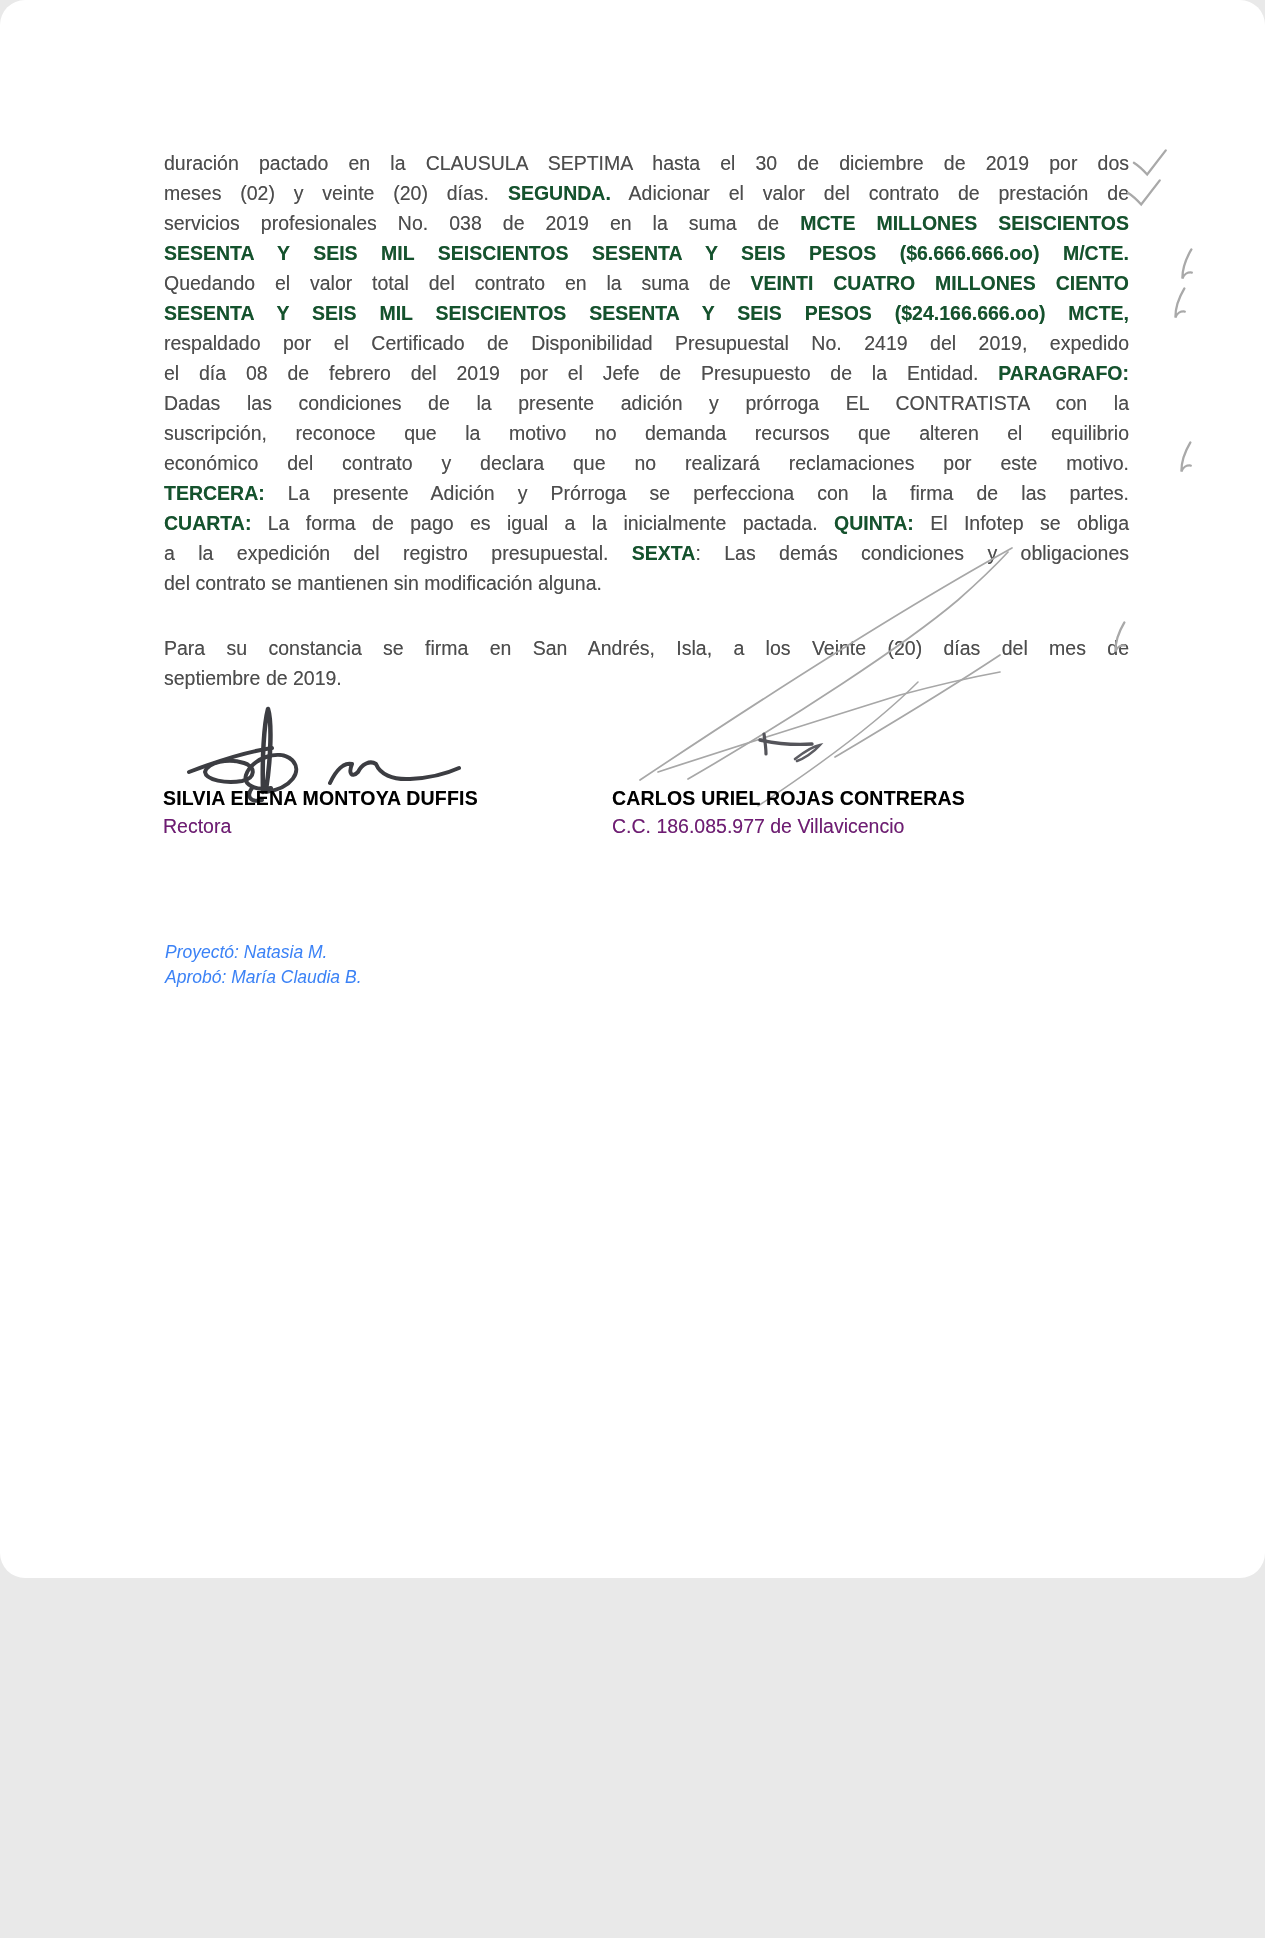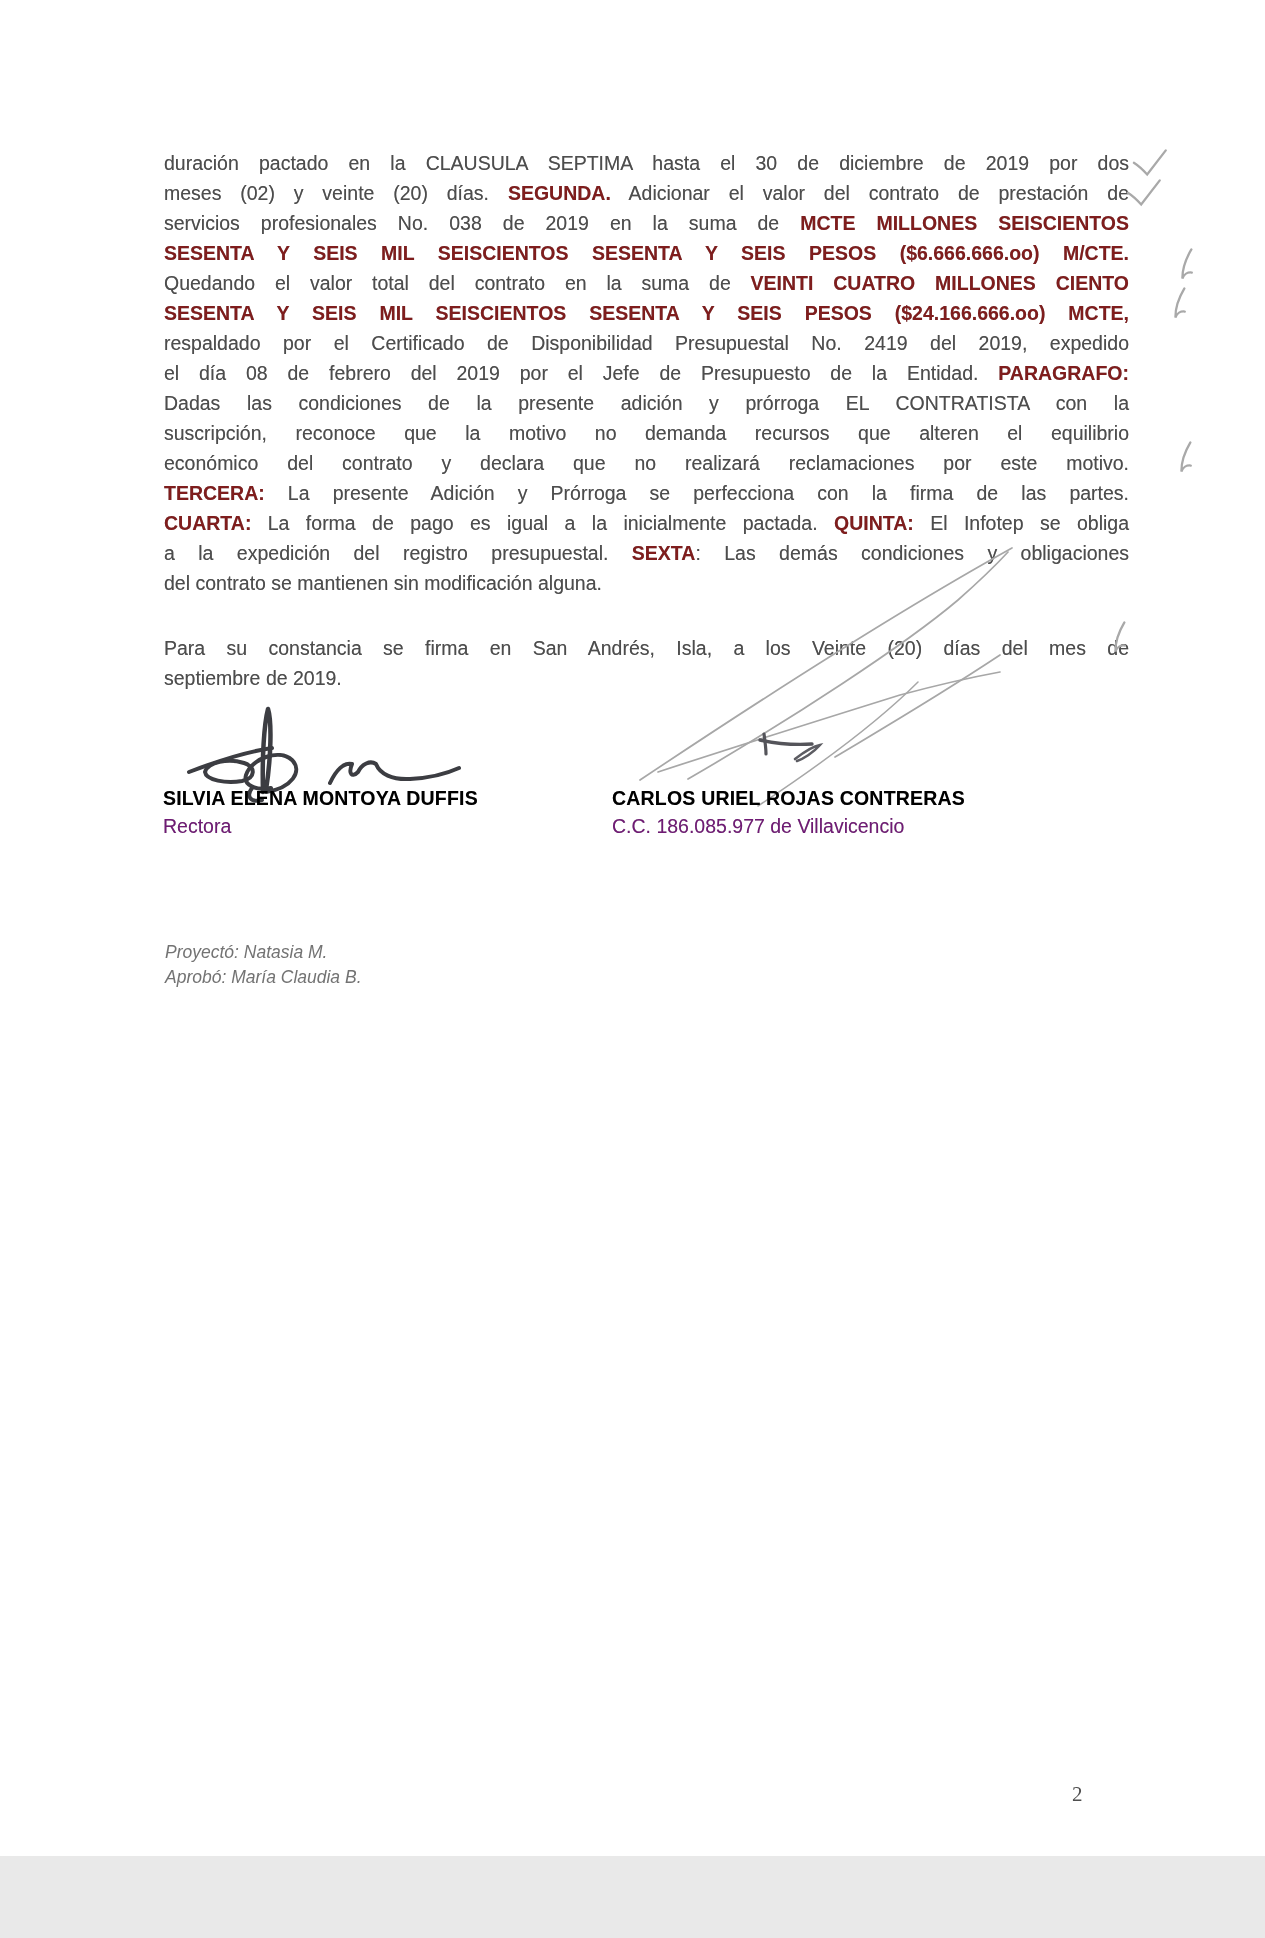--- a/index.html
+++ b/index.html
@@ -1,48 +1,49 @@
 <!DOCTYPE html>
 <html><head>
 <meta charset="utf-8">
 <title>Scanned Contract Page</title>
 <style>
   html,body{margin:0;padding:0;background:#e9e9e9;}
   .page{
     position:relative;
-    width:1265px;height:1856px;
+    width:1265px;height:1578px;
     margin:0 auto;
     background:#ffffff;
     font-family:"Liberation Sans", sans-serif;
     color:#4d4d4d;
     overflow:hidden;
+    border-radius:25px;
   }
   .para{
     position:absolute;
     width:965px;
     font-size:19.5px;
     line-height:30px;
     color:#4d4d4d;
     text-shadow:0 0 0.6px rgba(90,90,90,.55);
   }
   .para .line{ text-align:justify; text-align-last:justify; }
   .para .line.noj{ text-align-last:left; }
-  .b{ font-weight:700; color:#7f1d1d; }
+  .b{ font-weight:700; color:#14532d; }
   .sig-name{
     position:absolute; font-size:19.5px; font-weight:700;
     color:#000000; letter-spacing:.2px;
     text-shadow:0 0 0.6px rgba(80,80,80,.5);
   }
   .sig-sub{
     position:absolute; font-size:19.5px; color:#701a75;
     text-shadow:0 0 0.6px rgba(90,90,90,.5);
   }
   .note{
     position:absolute; font-size:17.5px; font-style:italic;
-    color:#737373; line-height:25px;
+    color:#3b82f6; line-height:25px;
   }
   .pagenum{
     position:absolute; font-family:"Liberation Serif", serif;
     font-size:21px; color:#4f4f4f;
   }
   .mark{ position:absolute; }
   .mark svg{ display:block; transform:rotate(-6deg); }
   #sig-layer{ position:absolute; left:0; top:0; pointer-events:none; }
 </style>
 </head>

